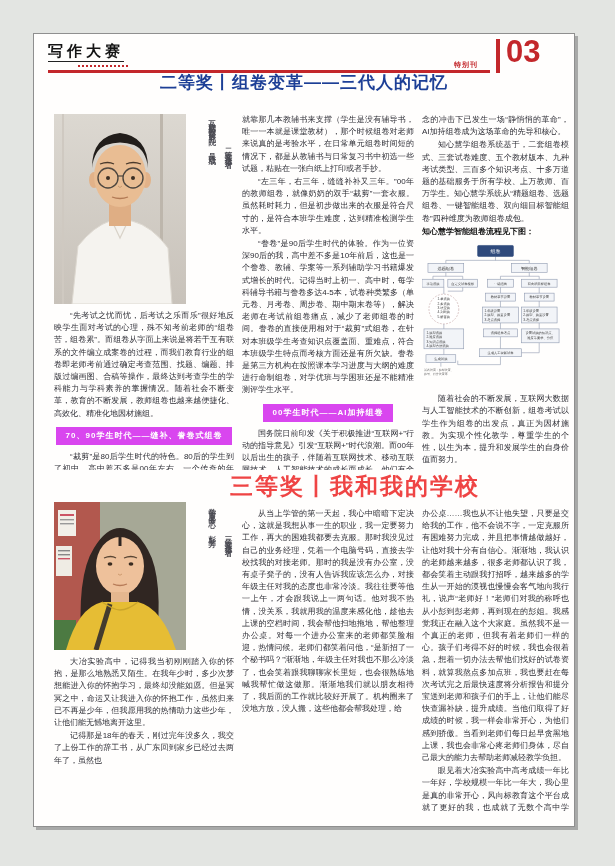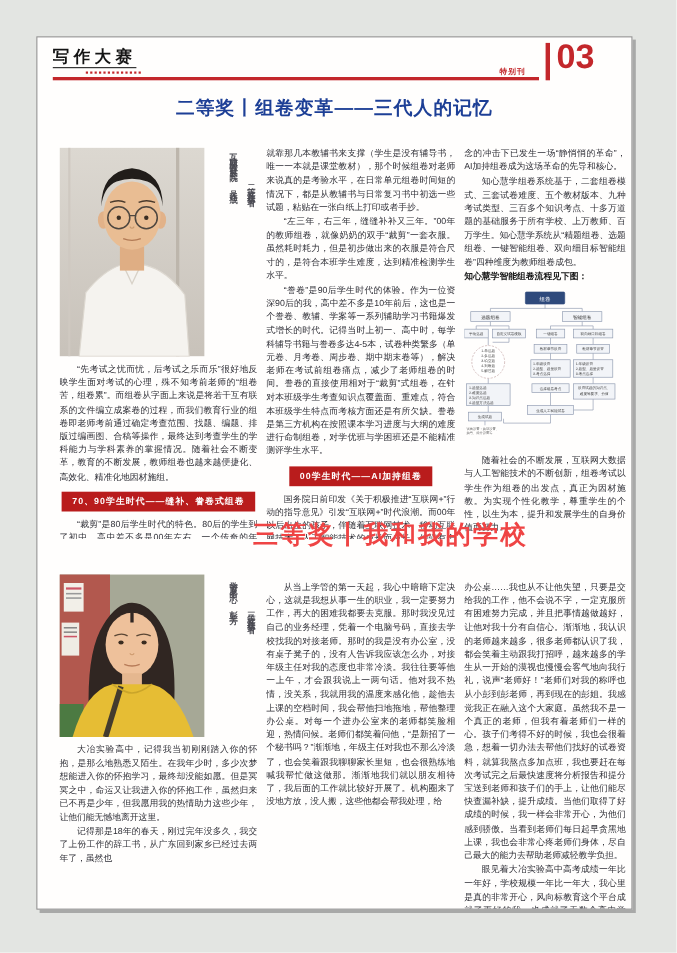--- a/index.html
+++ b/index.html
@@ -20,39 +20,39 @@
     position:absolute; left:14px; top:8px;
     font-size:15px; font-weight:bold; letter-spacing:4px; color:#141414;
     padding-bottom:0; border-bottom:1.5px solid #222;
   }
   .masthead-dots { position:absolute; left:44px; top:31px; width:50px; border-top:2px dotted #c3272b; }
   .red-rule  { position:absolute; left:14px; top:36px; width:442px; height:2.5px; background:#c3272b; }
   .edition   { position:absolute; left:420px; top:26px; width:36px; font-size:7px; color:#c3272b; font-weight:bold; letter-spacing:1px; }
   .vbar      { position:absolute; left:462px; top:5px; width:3.5px; height:34px; background:#c3272b; }
   .page-num  { position:absolute; left:472px; top:0px; font-size:31px; font-weight:bold; color:#c3272b; }
   .title1 {
-    position:absolute; left:0; top:53px; width:100%; text-align:center;
+    position:absolute; left:0; top:37px; width:100%; text-align:center;
     font-size:17px; font-weight:bold; color:#1d3f96; letter-spacing:1px;
   }
   
   .col {
     position:absolute; font-size:8px; line-height:12.2px;
-    color:#2e2e36; text-align:justify; overflow:hidden;margin-top:20px;
+    color:#2e2e36; text-align:justify; overflow:hidden;
   }
   .c1a { left:20px;  top:80px;  width:180px; height:356px; }
   .c2a { left:208px; top:80px;  width:172px; height:356px; }
   .c3a { left:388px; top:80px;  width:147px; height:390px; }
   .c1b { left:20px;  top:468px; width:180px; height:312px; }
   .c2b { left:208px; top:474px; width:172px; height:306px; }
   .c3b { left:388px; top:474px; width:147px; height:306px; }
   .col p { margin:0 0 1px 0; }
   .ind { text-indent:2em; }
   .subhead {
     display:block; width:fit-content; margin:7px auto 6px auto;
-    background:#b91c1c; color:#ffffff;
+    background:#d946ef; color:#ffffff;
     font-size:8px; font-weight:bold; letter-spacing:1px;
     padding:3px 10px; text-align:center;
   }
   .flow-intro { font-weight:bold; margin-top:4px; color:#111; }
   .title2 {
     position:absolute; left:196px; top:437px;
     font-size:23px; font-weight:bold; color:#ef4444; letter-spacing:2px;
     white-space:nowrap;
   }
   

